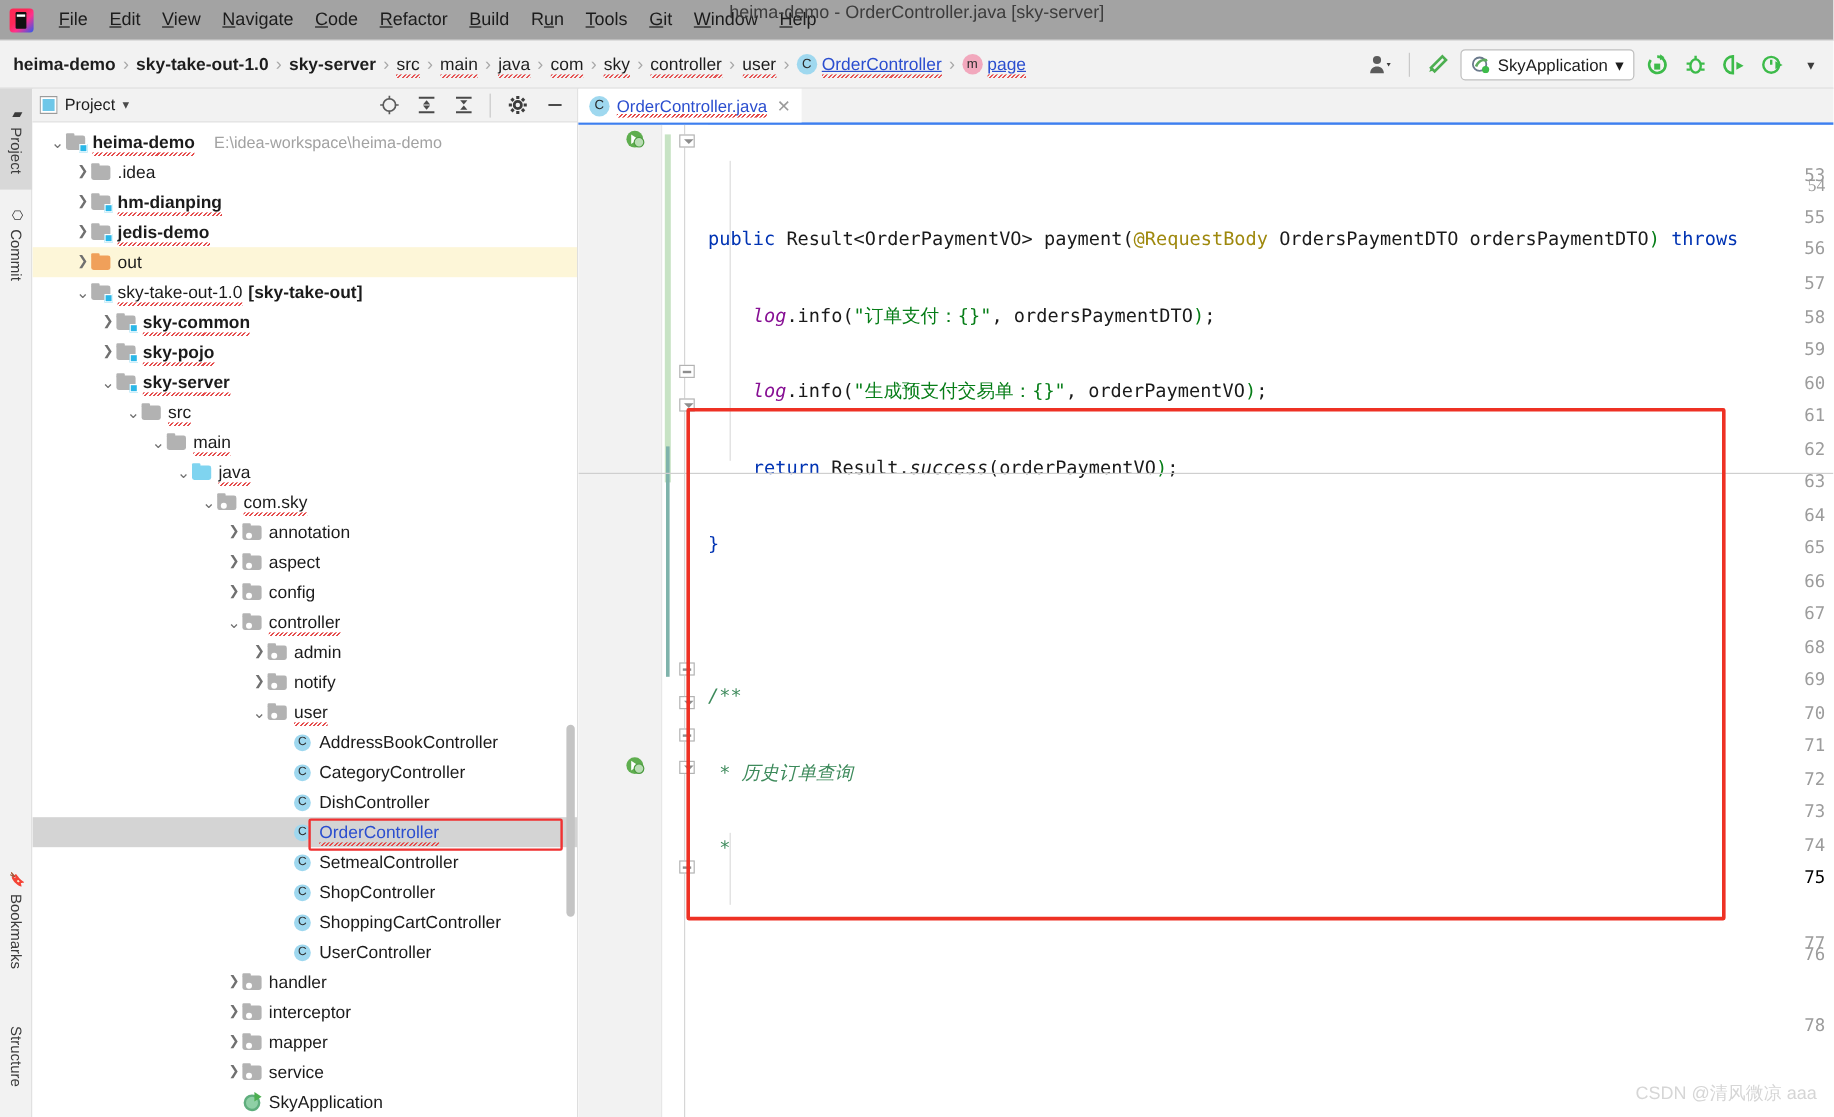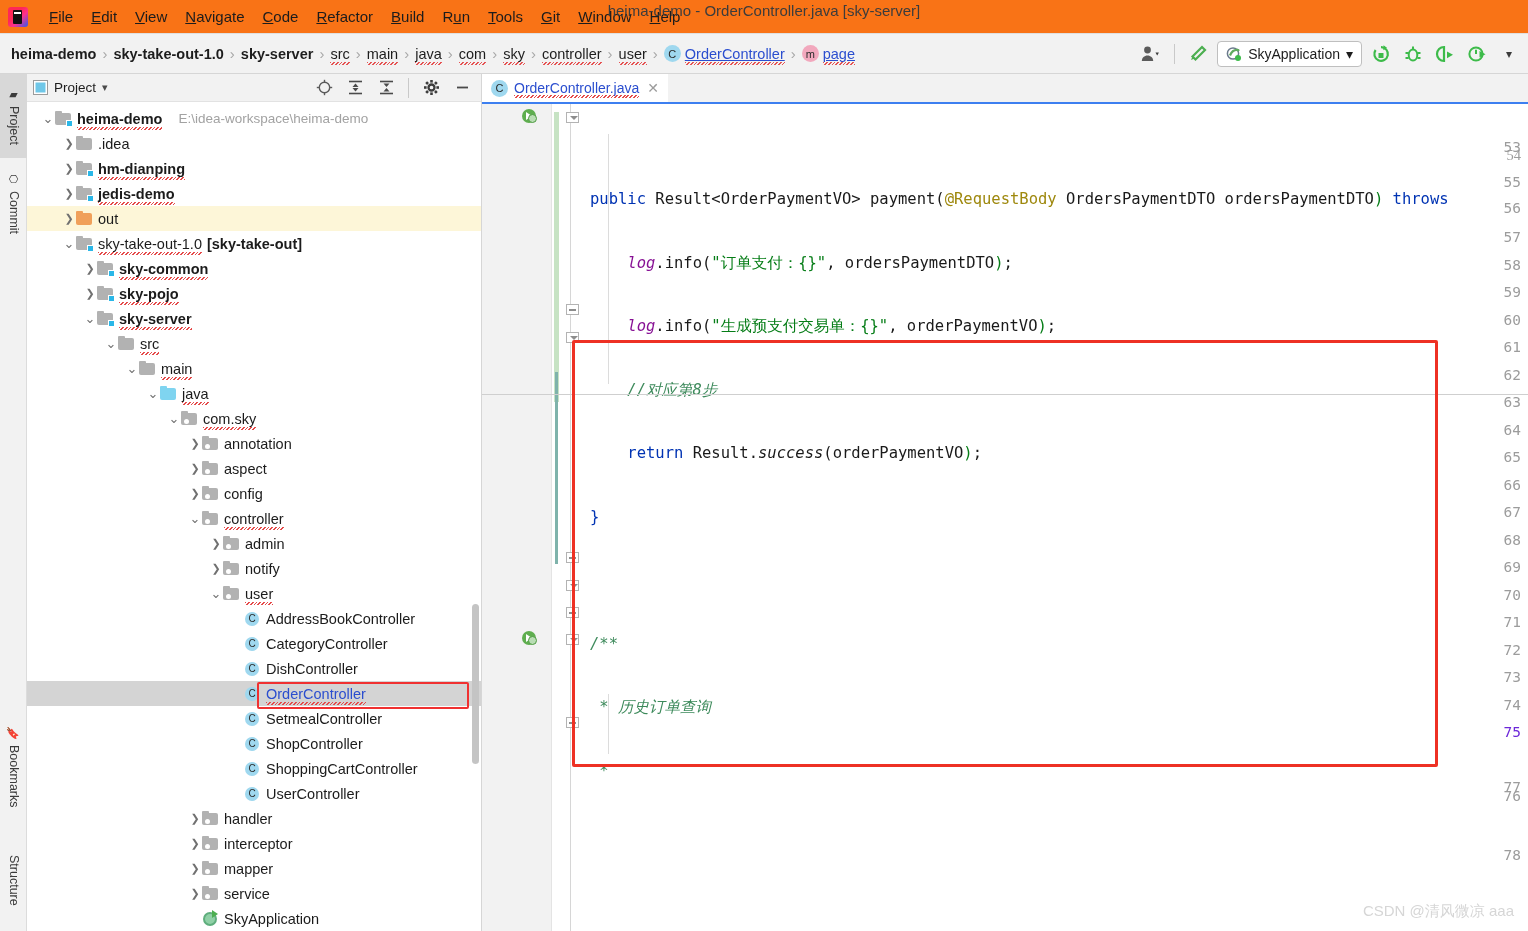--- a/index.html
+++ b/index.html
@@ -9,21 +9,21 @@
     overflow: hidden;
     background: #ffffff;
     font-family: "Liberation Sans", sans-serif;
     -webkit-font-smoothing: antialiased;
   }
   #app { position: relative; width: 1528px; height: 931px; }
 
   
   .menubar {
     position: absolute; left: 0; top: 0; width: 1528px; height: 34px;
-    background: #f97316; border-bottom: 1px solid #e0e0e0;
+    background: #a3a3a3; border-bottom: 1px solid #e0e0e0;
     display: flex; align-items: center;
   }
   .ij-logo {
     width: 20px; height: 20px; margin-left: 8px; margin-right: 12px;
     border-radius: 3px; position: relative; overflow: hidden;
     background: linear-gradient(135deg,#fe2857 0%,#fe2857 38%,#ff318c 60%,#2b59f0 100%);
     flex: none;
   }
   .ij-logo::after {
     content: ""; position: absolute; left: 5px; top: 3px; width: 9px; height: 14px;
@@ -186,21 +186,21 @@
   .gutter {
     position: absolute; left: 0; top: 0; width: 70px; bottom: 0;
     background: #f2f2f2; border-right: 1px solid #e4e4e4;
   }
   .gutter2 { position: absolute; left: 70px; top: 0; width: 38px; bottom: 0; background: #fff; }
   .lnum {
     position: absolute; right: 7px; width: 60px; text-align: right;
     font-family: "DejaVu Sans Mono", monospace; font-size: 14.5px; color: #9c9c9c;
     height: 27.5px; line-height: 27.5px;
   }
-  .lnum.cur { color: #6d28d9; }
+  .lnum.cur { color: #000000; }
   .run-ico {
     position: absolute; left: 40px; width: 16px; height: 16px;
   }
   .run-ico i {
     position: absolute; left: 0; top: 0; width: 14px; height: 14px; border-radius: 50%;
     background: #5fae4f;
   }
   .run-ico i::after {
     content: ""; position: absolute; left: 4px; top: 2.5px;
     border-left: 6px solid #fff; border-top: 4.5px solid transparent;
@@ -861,21 +861,20 @@
         </div>
     <div class="fold-arrow line" style="top:613px;">
           <span></span>
         </div>
 
     <div class="codelines">
       <div class="cl" style="height:10px;line-height:10px;overflow:hidden;"></div>
       <div class="cl"><span class="kw">public</span> Result&lt;<span class="type">OrderPaymentVO</span>&gt; <span class="mth">payment</span>(<span class="anno">@RequestBody</span> OrdersPaymentDTO ordersPaymentDTO<span class="par">)</span> <span class="kw">throws</span></div>
       <div class="cl">    <span class="fld" style="font-style:italic">log</span>.info(<span class="str">"订单支付：{}"</span>, ordersPaymentDTO<span class="par">)</span>;</div>
       <div class="cl">    <span class="fld" style="font-style:italic">log</span>.info(<span class="str">"生成预支付交易单：{}"</span>, orderPaymentVO<span class="par">)</span>;</div>
-      <div class="cl">    <span class="doc">//对应第8步</span></div>
       <div class="cl">    <span class="kw">return</span> Result.<span class="stat">success</span>(orderPaymentVO<span class="par">)</span>;</div>
       <div class="cl"><span class="kw">}</span></div>
       <div class="cl"></div>
       <div class="cl"><span class="doc">/**</span></div>
       <div class="cl"> <span class="doc">* 历史订单查询</span></div>
       <div class="cl"> <span class="doc">*</span></div>
       
       
       
       

